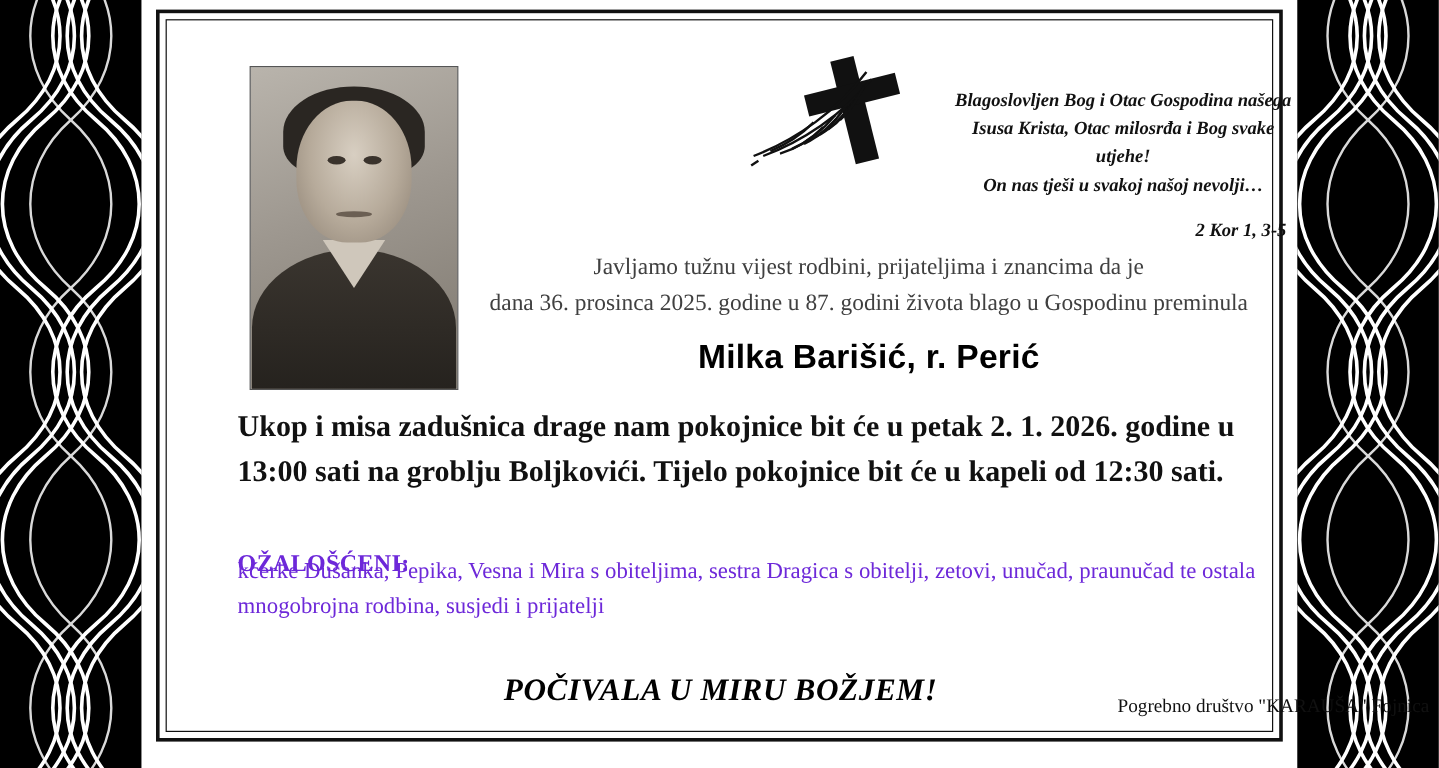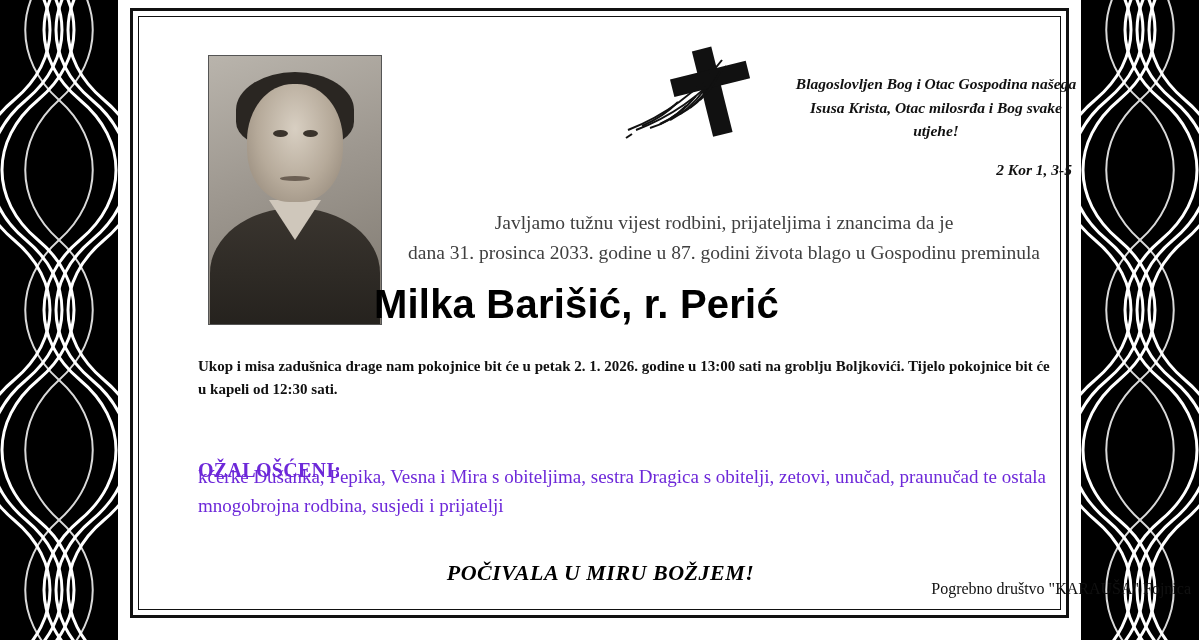--- a/index.html
+++ b/index.html
@@ -192,35 +192,35 @@
     font-size: 19.5px;
     line-height: 1.55;
     color: #404040;
   }
 
   .name {
     position: absolute;
     left: 228px;
     top: 262px;
     width: 700px;
-    text-align: left;
+    text-align: center;
     font-family: "Liberation Sans", sans-serif;
     font-weight: bold;
-    font-size: 40px;
+    font-size: 28px;
     letter-spacing: 0.2px;
     color: #000;
   }
 
   .details {
     position: absolute;
     left: 52px;
-    top: 335px;
+    top: 317px;
     width: 860px;
     font-weight: bold;
-    font-size: 15px;
+    font-size: 25px;
     line-height: 1.5;
     color: #111;
   }
 
   .mourners-title {
     position: absolute;
     left: 52px;
     top: 439px;
     font-weight: bold;
     font-size: 20px;
@@ -238,21 +238,21 @@
   }
 
   .rip {
     position: absolute;
     left: 0;
     right: 0;
     top: 540px;
     text-align: center;
     font-style: italic;
     font-weight: bold;
-    font-size: 22px;
+    font-size: 26px;
     letter-spacing: .5px;
     color: #000;
   }
 
   .footer {
     position: absolute;
     right: 8px;
     bottom: 2px;
     font-family: "Liberation Serif", serif;
     font-size: 16px;
@@ -332,26 +332,27 @@
             <path d="M74 62 C 84 55, 92 46, 100 32"></path>
             <path d="M84 54 C 92 47, 98 38, 104 26"></path>
             <path d="M16 88 L 10 92"></path>
           </g>
         </svg>
       </div>
 
       <div class="scripture">
         <span>Blagoslovljen Bog i Otac Gospodina našega</span><br>
         <span>Isusa Krista, Otac milosrđa i Bog svake utjehe!</span><br>
+        <span>On nas tješi u svakoj našoj nevolji…</span>
         <span class="ref">2 Kor 1, 3-5</span>
       </div>
 
       <div class="announce">
         <span>Javljamo tužnu vijest rodbini, prijateljima i znancima da je</span><br>
-        <span>dana 31. prosinca 2033. godine u 87. godini života blago u Gospodinu preminula</span>
+        <span>dana 36. prosinca 2025. godine u 87. godini života blago u Gospodinu preminula</span>
       </div>
 
       <div class="name">Milka Barišić, r. Perić</div>
 
       <div class="details">Ukop i misa zadušnica drage nam pokojnice bit će u petak 2. 1. 2026. godine u 13:00 sati na  groblju Boljkovići. Tijelo pokojnice bit će u kapeli od 12:30 sati.</div>
 
       <div class="mourners-title">OŽALOŠĆENI:</div>
       <div class="mourners">kćerke Dušanka, Pepika, Vesna i Mira s obiteljima, sestra Dragica s obitelji, zetovi, unučad, praunučad te ostala mnogobrojna rodbina, susjedi i prijatelji</div>
 
       <div class="rip">POČIVALA U MIRU BOŽJEM!</div>

